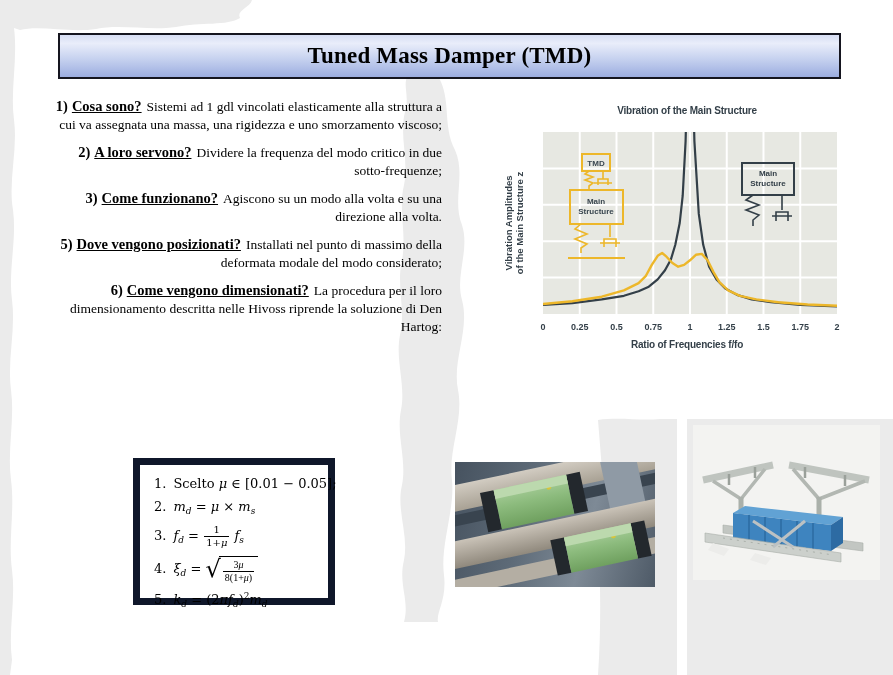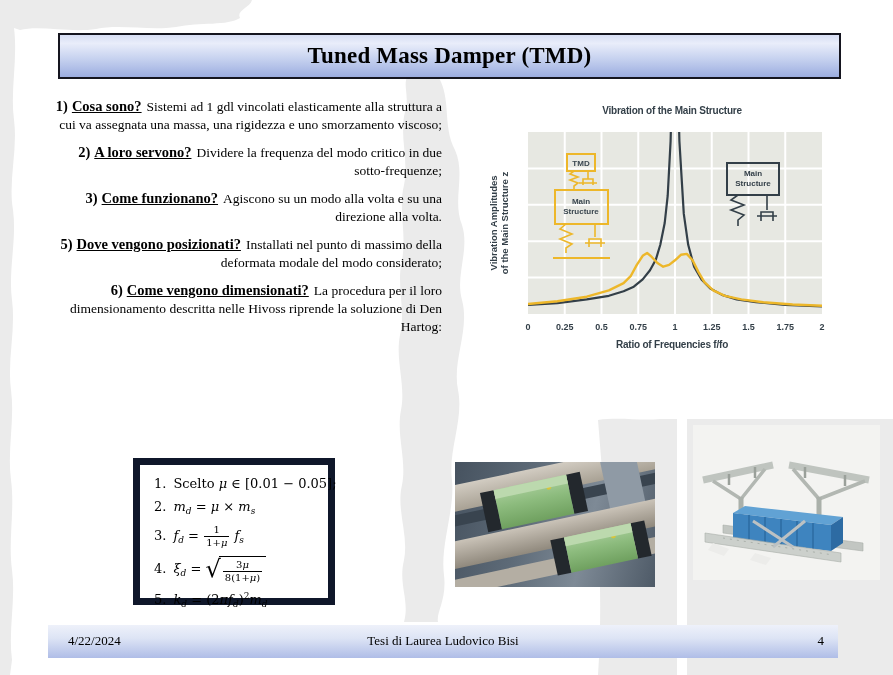--- a/index.html
+++ b/index.html
@@ -16,38 +16,38 @@
     background:linear-gradient(180deg,#d7def4 0%,#e9edfa 20%,#c3cfee 60%,#9cade0 100%);
     text-align:center;line-height:42px;font-size:23px;font-weight:bold;letter-spacing:.2px;}
 
   
   .qa-col{position:absolute;left:48px;top:97px;width:394px;}
   .qa-item{margin-bottom:9px;font-size:13.5px;line-height:1.32;text-align:right;}
   .q-num{font-weight:bold;font-size:14.5px;margin-right:4px;}
   .q-text{font-weight:bold;font-size:14.5px;text-decoration:underline;margin-right:5px;}
 
   
-  .chart-wrap{position:absolute;left:475px;top:95px;width:390px;height:270px;}
+  .chart-wrap{position:absolute;left:490px;top:95px;width:390px;height:270px;}
   .chart-wrap svg{display:block;}
 
   
   .formula-box{position:absolute;left:133px;top:458px;width:202px;height:147px;
     background:#fff;border:7px solid #0f172a;box-sizing:border-box;padding:11px 8px 6px 14px;
     font-family:"DejaVu Serif",serif;font-size:13px;}
   .f-item{margin-bottom:8px;white-space:nowrap;}
   .f-num{margin-right:7px;}
   .it{font-style:italic;}
   .sub{font-size:9px;font-style:italic;vertical-align:-3px;}
   .sup{font-size:9px;vertical-align:5px;}
   .frac{display:inline-block;text-align:center;vertical-align:middle;font-size:10px;line-height:1.15;margin:0 1px;}
   .fr-n{display:block;border-bottom:1px solid #000;padding:0 2px;}
   .fr-d{display:block;padding:0 2px;}
   .sqrt{display:inline-flex;align-items:stretch;vertical-align:middle;}
   .sqrt-sym{font-family:"DejaVu Sans",sans-serif;font-size:24px;line-height:26px;margin-right:-2px;}
-  .sqrt-body{border-top:1.4px solid #000;padding:2px 3px 0 3px;align-self:flex-start;}
+  .sqrt-body{border-top:1.4px solid #000;padding:2px 3px 0 3px;align-self:flex-start;font-family:Liberation Serif, serif;}
 
   
   .photo{position:absolute;left:455px;top:462px;width:200px;height:125px;overflow:hidden;
     background:linear-gradient(105deg,#46525f 0%,#5d6a77 35%,#7e8a96 65%,#4e5a67 100%);}
   .photo .beam{position:absolute;transform:rotate(-12deg);}
   .b1{left:-20px;top:0px;width:260px;height:26px;background:linear-gradient(#d2ccc2,#a8a194);}
   .bgap{left:-20px;top:30px;width:260px;height:11px;background:#39444f;}
   .b2{left:-20px;top:56px;width:262px;height:27px;border-radius:11px;background:linear-gradient(#cac3b8,#90897d);}
   .b3{left:-18px;top:94px;width:260px;height:16px;background:#b4aea3;}
   .post{left:150px;top:-12px;width:36px;height:66px;background:#8f9aa5;}
@@ -214,19 +214,14 @@
       <polygon points="138,100 150,92 150,118 138,126" fill="#2d6ba3"></polygon>
       <path d="M56,90 L56,116 M72,92 L72,118 M88,94 L88,120 M104,96 L104,122 M120,98 L120,124" stroke="#2d6ba3" stroke-width="1.5"></path>
       <polygon points="12,108 148,128 148,137 12,117" fill="#ccd0cc" stroke="#a9aea9" stroke-width="0.6"></polygon>
       <path d="M60,96 L100,122 M112,96 L80,122" stroke="#bcc1c3" stroke-width="3"></path>
       <polygon points="20,118 36,124 31,131 15,125" fill="#ececea"></polygon>
       <polygon points="62,128 78,133 73,140 57,135" fill="#ececea"></polygon>
       <path d="M30,113 L140,130" stroke="#aab0aa" stroke-width="1" stroke-dasharray="2 5"></path>
     </svg>
   </div>
 
-  <div class="footer-bar">
-    <span class="f-date">4/22/2024</span>
-    <span class="f-center">Tesi di Laurea Ludovico Bisi</span>
-    <span class="f-page">4</span>
-  </div>
 
 </div>
 
 </body></html>

